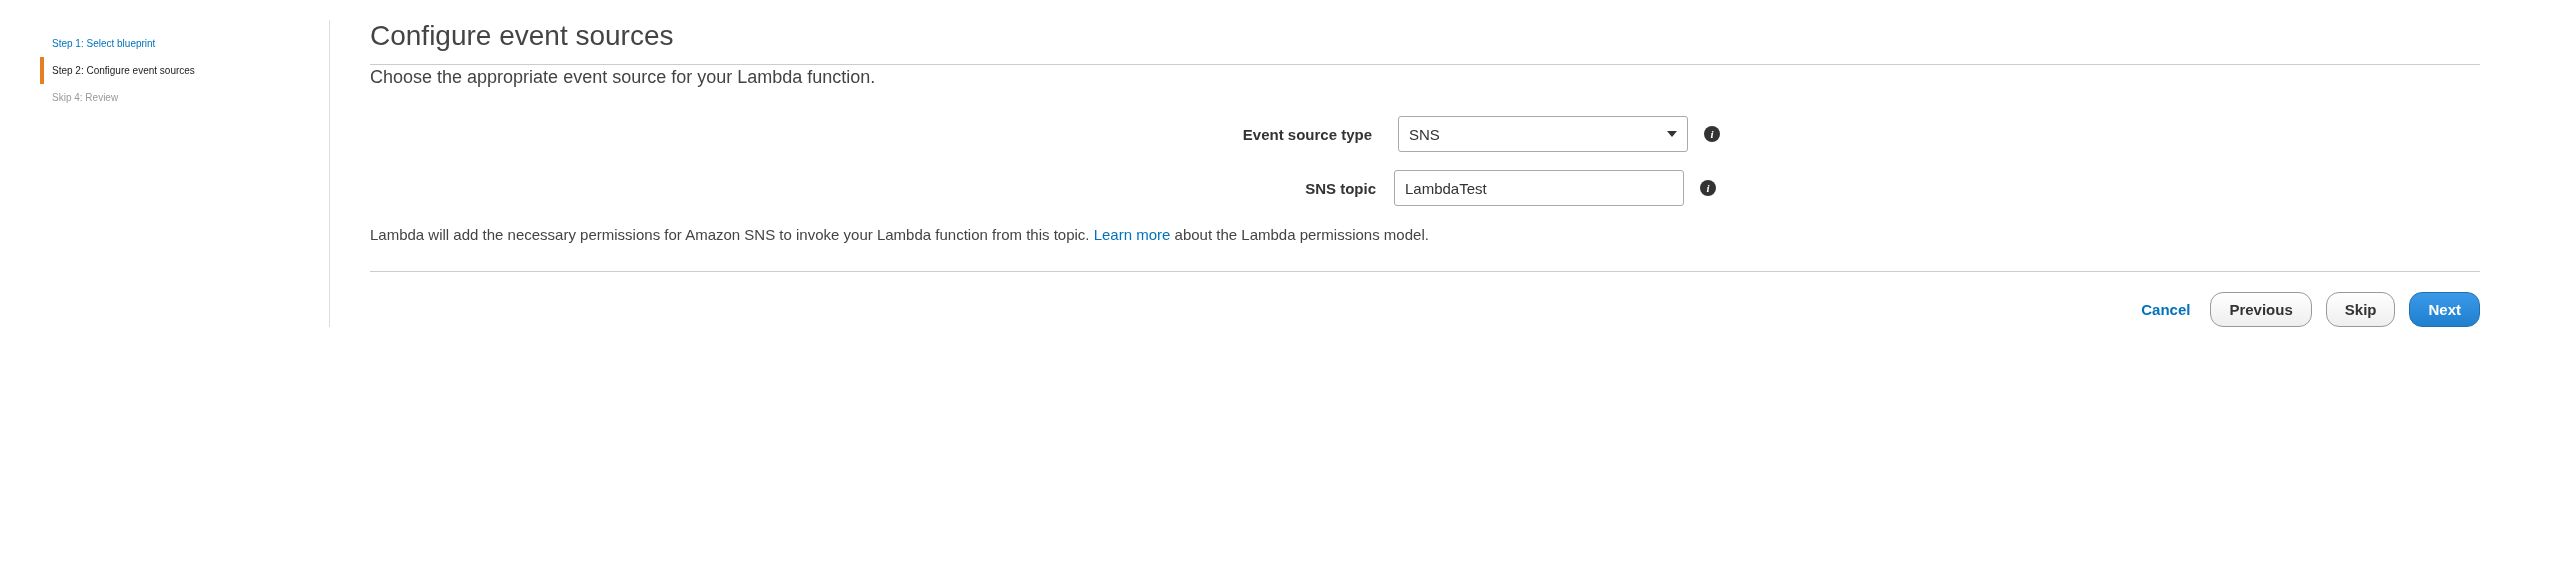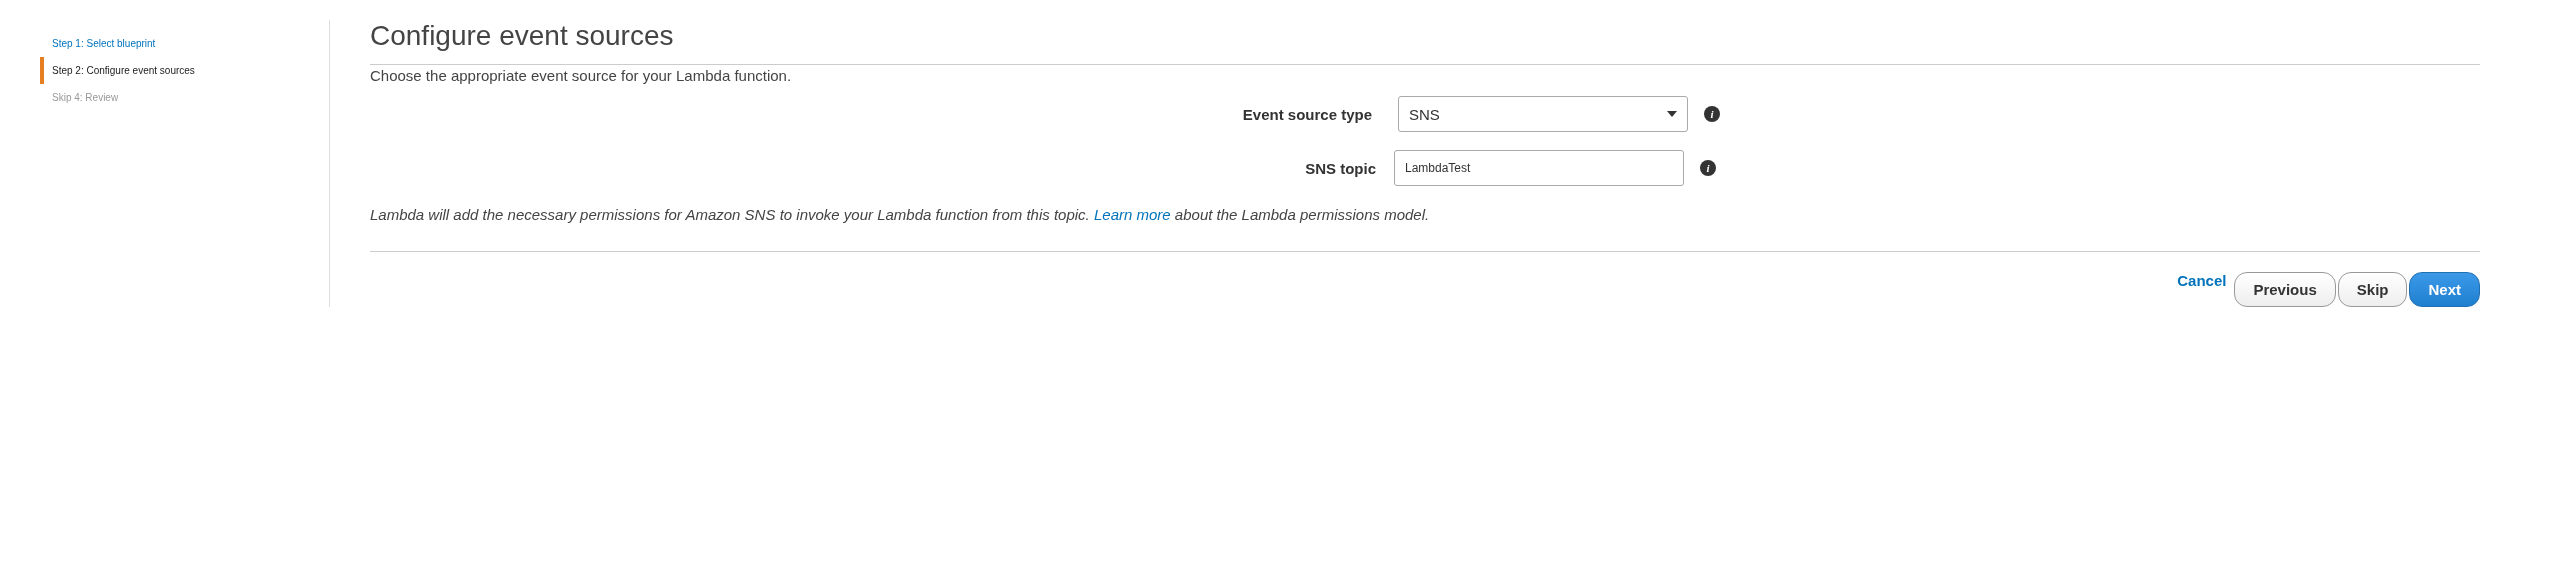--- a/index.html
+++ b/index.html
@@ -41,23 +41,23 @@
     }
     h1 {
       font-size: 28px;
       font-weight: 400;
       color: #444;
       padding-bottom: 12px;
       border-bottom: 1px solid #ccc;
       margin-bottom: 2px;
     }
     .desc {
-      font-size: 15px;
+      font-size: 18px;
       color: #444;
-      margin-bottom: 12px;
+      margin-bottom: 28px;
     }
     .form-row {
       display: flex;
       align-items: center;
       margin-bottom: 18px;
       justify-content: center;
     }
     .form-label {
       width: 260px;
       text-align: right;
@@ -88,21 +88,21 @@
     .caret {
       width: 0; height: 0;
       border-left: 5px solid transparent;
       border-right: 5px solid transparent;
       border-top: 6px solid #333;
     }
     .input-wrap input {
       border: none;
       outline: none;
       width: 100%;
-      font-size: 12px;
+      font-size: 15px;
       font-family: inherit;
       color: #333;
     }
     .info-icon {
       width: 16px; height: 16px;
       border-radius: 50%;
       background: #333;
       color: #fff;
       font-family: Georgia, serif;
       font-style: italic;
@@ -114,28 +114,27 @@
       cursor: pointer;
       flex-shrink: 0;
     }
     .perm-text {
       font-size: 15px;
       color: #444;
       line-height: 1.5;
       margin-top: 8px;
       padding-bottom: 24px;
       border-bottom: 1px solid #ccc;
-      font-style: italic;
     }
     .perm-text a { color: #0073bb; text-decoration: none; cursor: pointer; }
     .footer {
       display: flex;
       justify-content: flex-end;
-      align-items: flex-start;
-      gap: 2px;
+      align-items: center;
+      gap: 14px;
       padding-top: 20px;
     }
     .btn-link {
       color: #0073bb;
       font-weight: bold;
       font-size: 15px;
       cursor: pointer;
       padding: 0 6px;
     }
     .btn {

